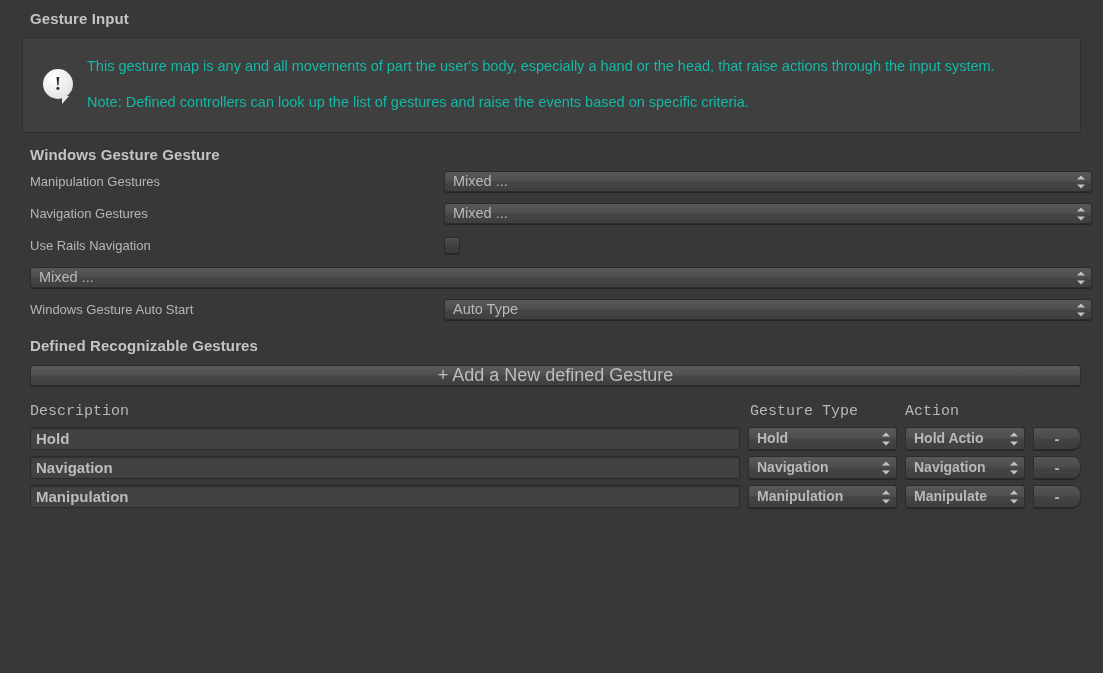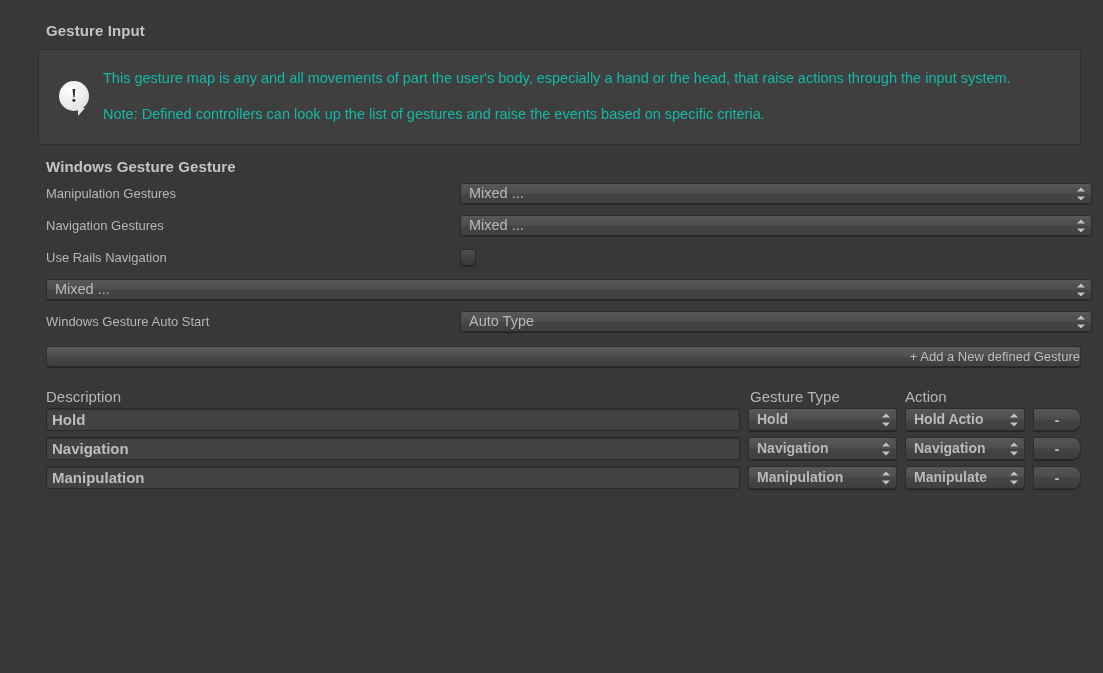--- a/index.html
+++ b/index.html
@@ -7,21 +7,21 @@
   body {
     width: 1103px;
     height: 673px;
     background: #383838;
     font-family: "Liberation Sans", sans-serif;
     color: #b4b4b4;
     overflow: hidden;
     position: relative;
   }
 
-  .panel { padding: 12px 11px 0 0; margin-left: 16px; }
+  .panel { padding: 0 11px 0 0; }
 
   
   .section-title {
     font-size: 15px;
     font-weight: bold;
     color: #c4c4c4;
     padding-left: 30px;
     letter-spacing: .1px;
   }
   #title-gesture-input { padding-top: 10px; }
@@ -154,35 +154,35 @@
   
   .add-button {
     margin: 11px 11px 0 30px;
     height: 21px;
     border-radius: 3px;
     border: 1px solid #2c2c2c;
     background: linear-gradient(180deg, #5b5b5b 0%, #505050 48%, #464646 52%, #3f3f3f 100%);
     box-shadow: 0 1px 0 rgba(0,0,0,.35);
     display: flex;
     align-items: center;
-    justify-content: flex-end;
-    font-size: 13px;
+    justify-content: center;
+    font-size: 18px;
     color: #bdbdbd;
     cursor: default;
   }
 
   
   .table { margin: 17px 0 0 0; padding-left: 30px; padding-right: 11px; }
 
   .table-head {
     display: flex;
-    align-items: center;
     font-size: 15px;
     color: #b6b6b6;
     height: 24px;
+    font-family: Liberation Mono, monospace;
   }
   .col-desc   { flex: 1 1 auto; }
   .col-type   { flex: 0 0 157px; }
   .col-action { flex: 0 0 128px; }
   .col-remove { flex: 0 0 56px; }
   .table-head .col-type   { padding-left: 10px; }
   .table-head .col-action { padding-left: 8px; }
 
   .table-row {
     display: flex;
@@ -301,20 +301,21 @@
       <div class="popup">
         <span class="popup-label">Auto Type</span>
         <span class="arrows">
           <i class="up"></i>
             <i class="down"></i>
         </span>
       </div>
     </div>
   </div>
 
+  <div class="section-title" id="title-defined-gestures">Defined Recognizable Gestures</div>
 
   <div class="add-button">
     <span>+ Add a New defined Gesture</span>
   </div>
 
   <div class="table">
 
     <div class="table-head">
       <div class="col-desc">Description</div>
       <div class="col-type">Gesture Type</div>

